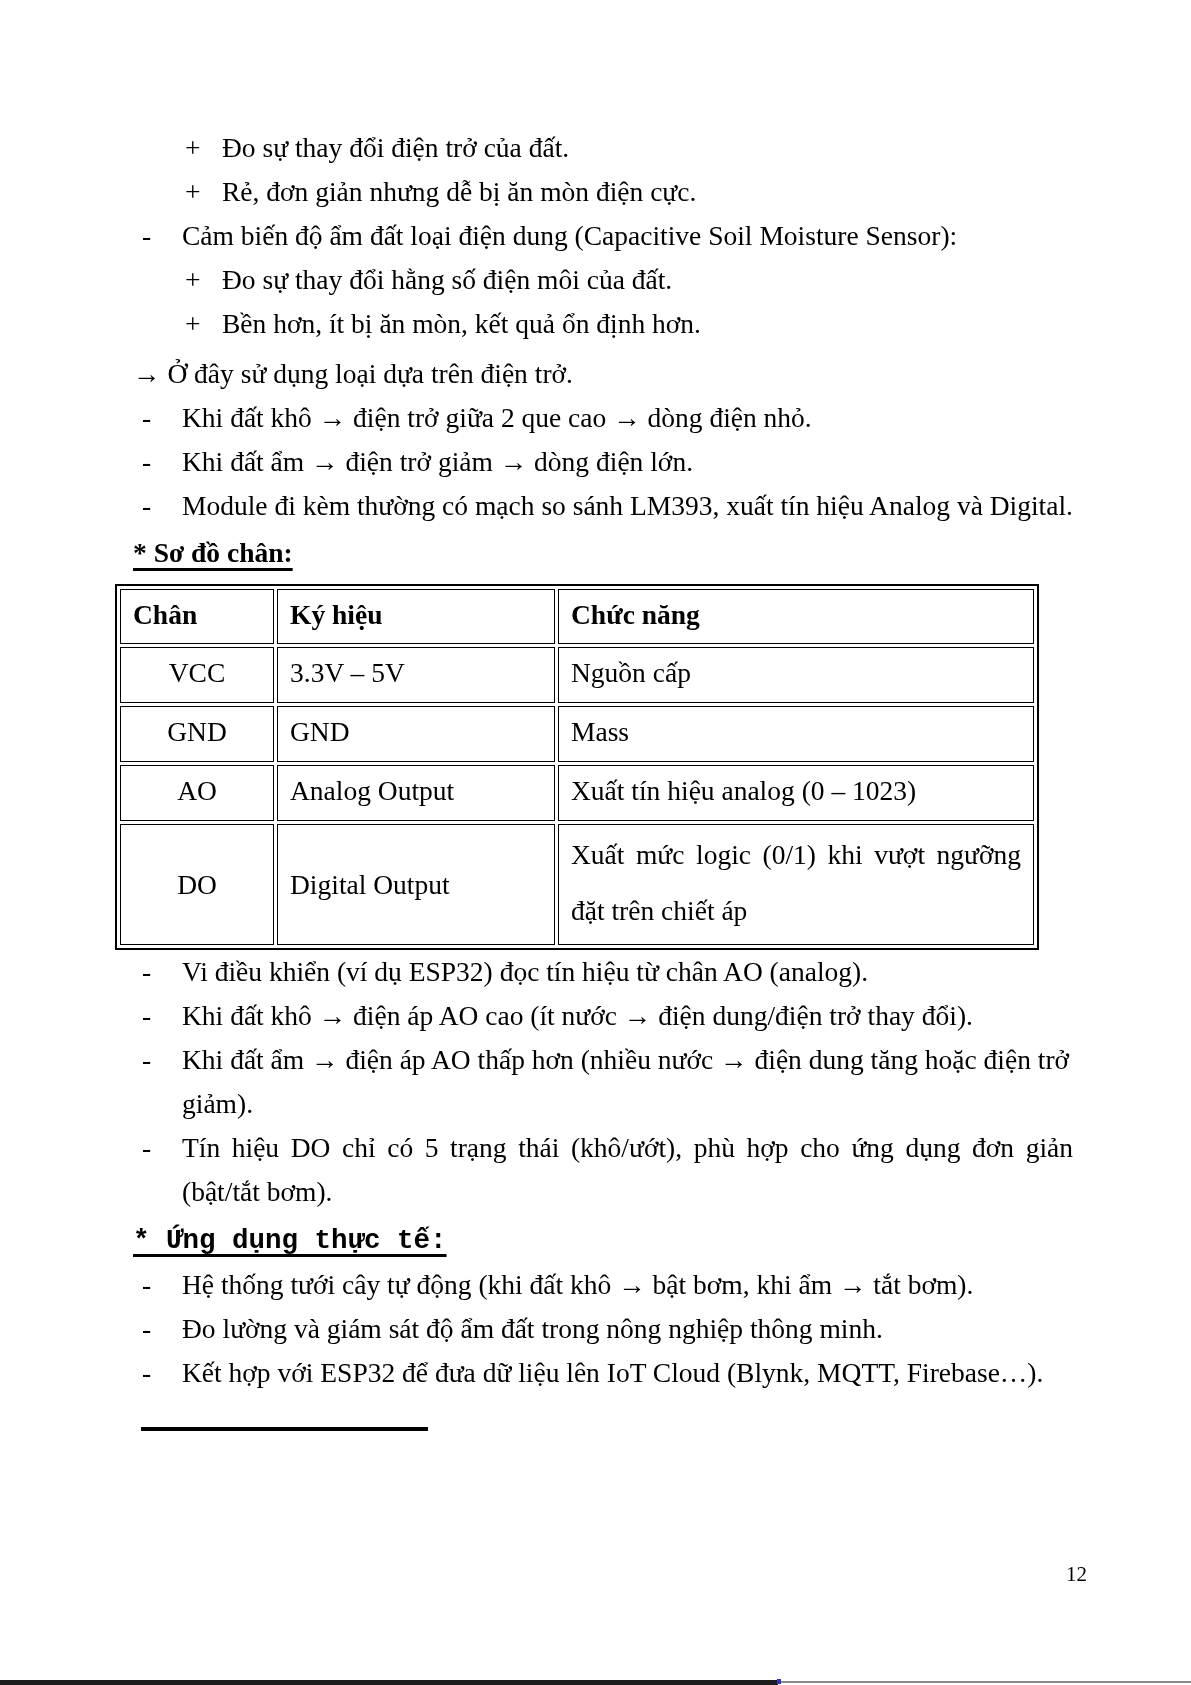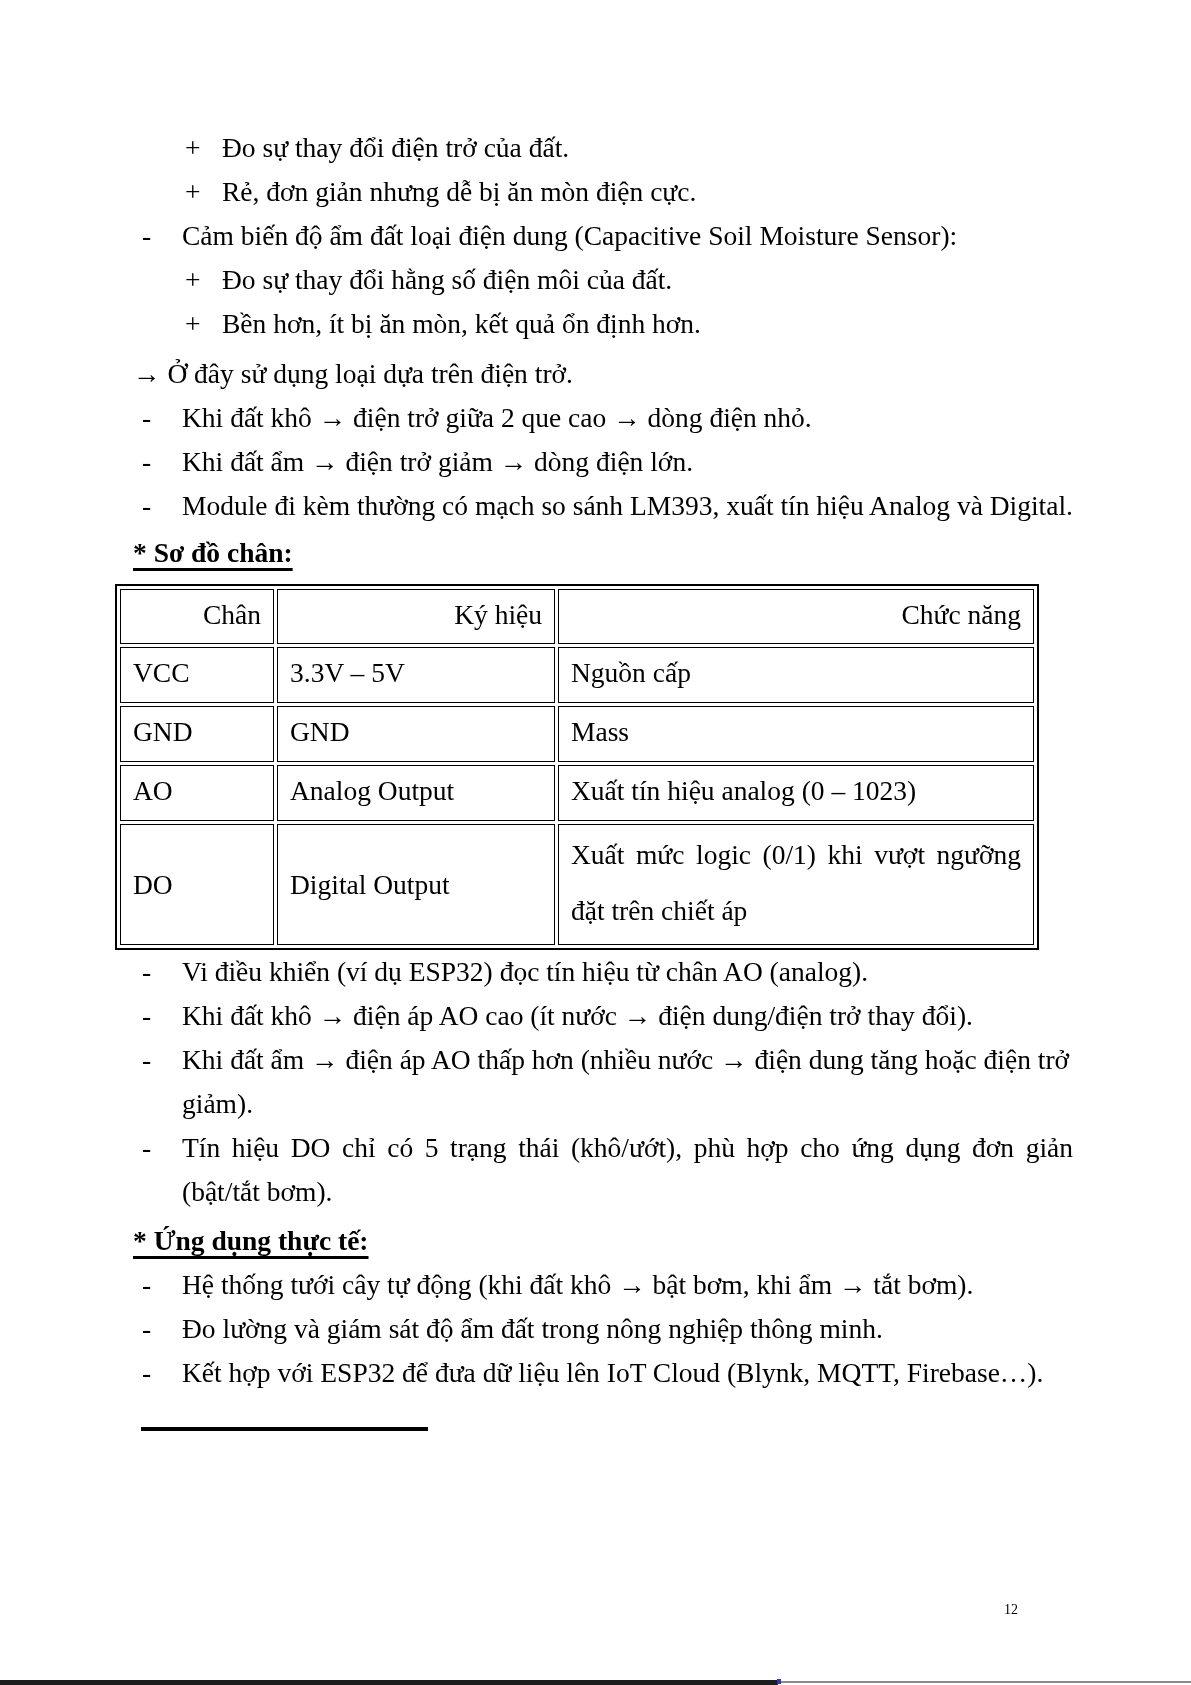--- a/index.html
+++ b/index.html
@@ -45,42 +45,42 @@
     table-layout:fixed;
     font-size:27.5px;
   }
   table.pinout td {
     border:1.5px solid #000;
     vertical-align:top;
     padding:5px 12px;
     line-height:40px;
     overflow:hidden;
   }
-  table.pinout .c1 { width:128px; text-align:left; }
+  table.pinout .c1 { width:128px; text-align:center; }
   table.pinout .c2 { width:252px; }
-  table.pinout tr.hrow td { font-weight:normal; text-align:right; height:43px; }
+  table.pinout tr.hrow td { font-weight:bold; text-align:left; height:43px; }
   table.pinout tr.drow td { height:44px; }
   table.pinout tr.tallrow td { height:97px; }
   table.pinout tr.tallrow td.c1,
   table.pinout tr.tallrow td.c2 { vertical-align:middle;padding-left:12px; }
   table.pinout tr.tallrow td.c3m { text-align:justify; line-height:56px; padding-top:2px;margin-top:16px; }
 
   .measure-head { margin-top:42px; }
-  .apps-head { margin-top:4px; }
+  .apps-head { margin-top:4px;font-family:Liberation Mono, monospace; }
 
   .footnote-rule {
     margin-top:32px;
     margin-left:8px;
     width:287px; height:4px;
     background:#000000;
   }
   .page-num {
     position:absolute;
-    left:1004px; top:1560px;
-    font-size:14px; line-height:28px;margin-top:36px;
+    left:1066px; top:1560px;
+    font-size:21px; line-height:28px;
   }
   .edge-dark {
     position:absolute;
     left:0; top:1680px;
     width:778px; height:5px;
     background:#1c1c1c;
   }
   .edge-gray {
     position:absolute;
     left:778px; top:1681px;

